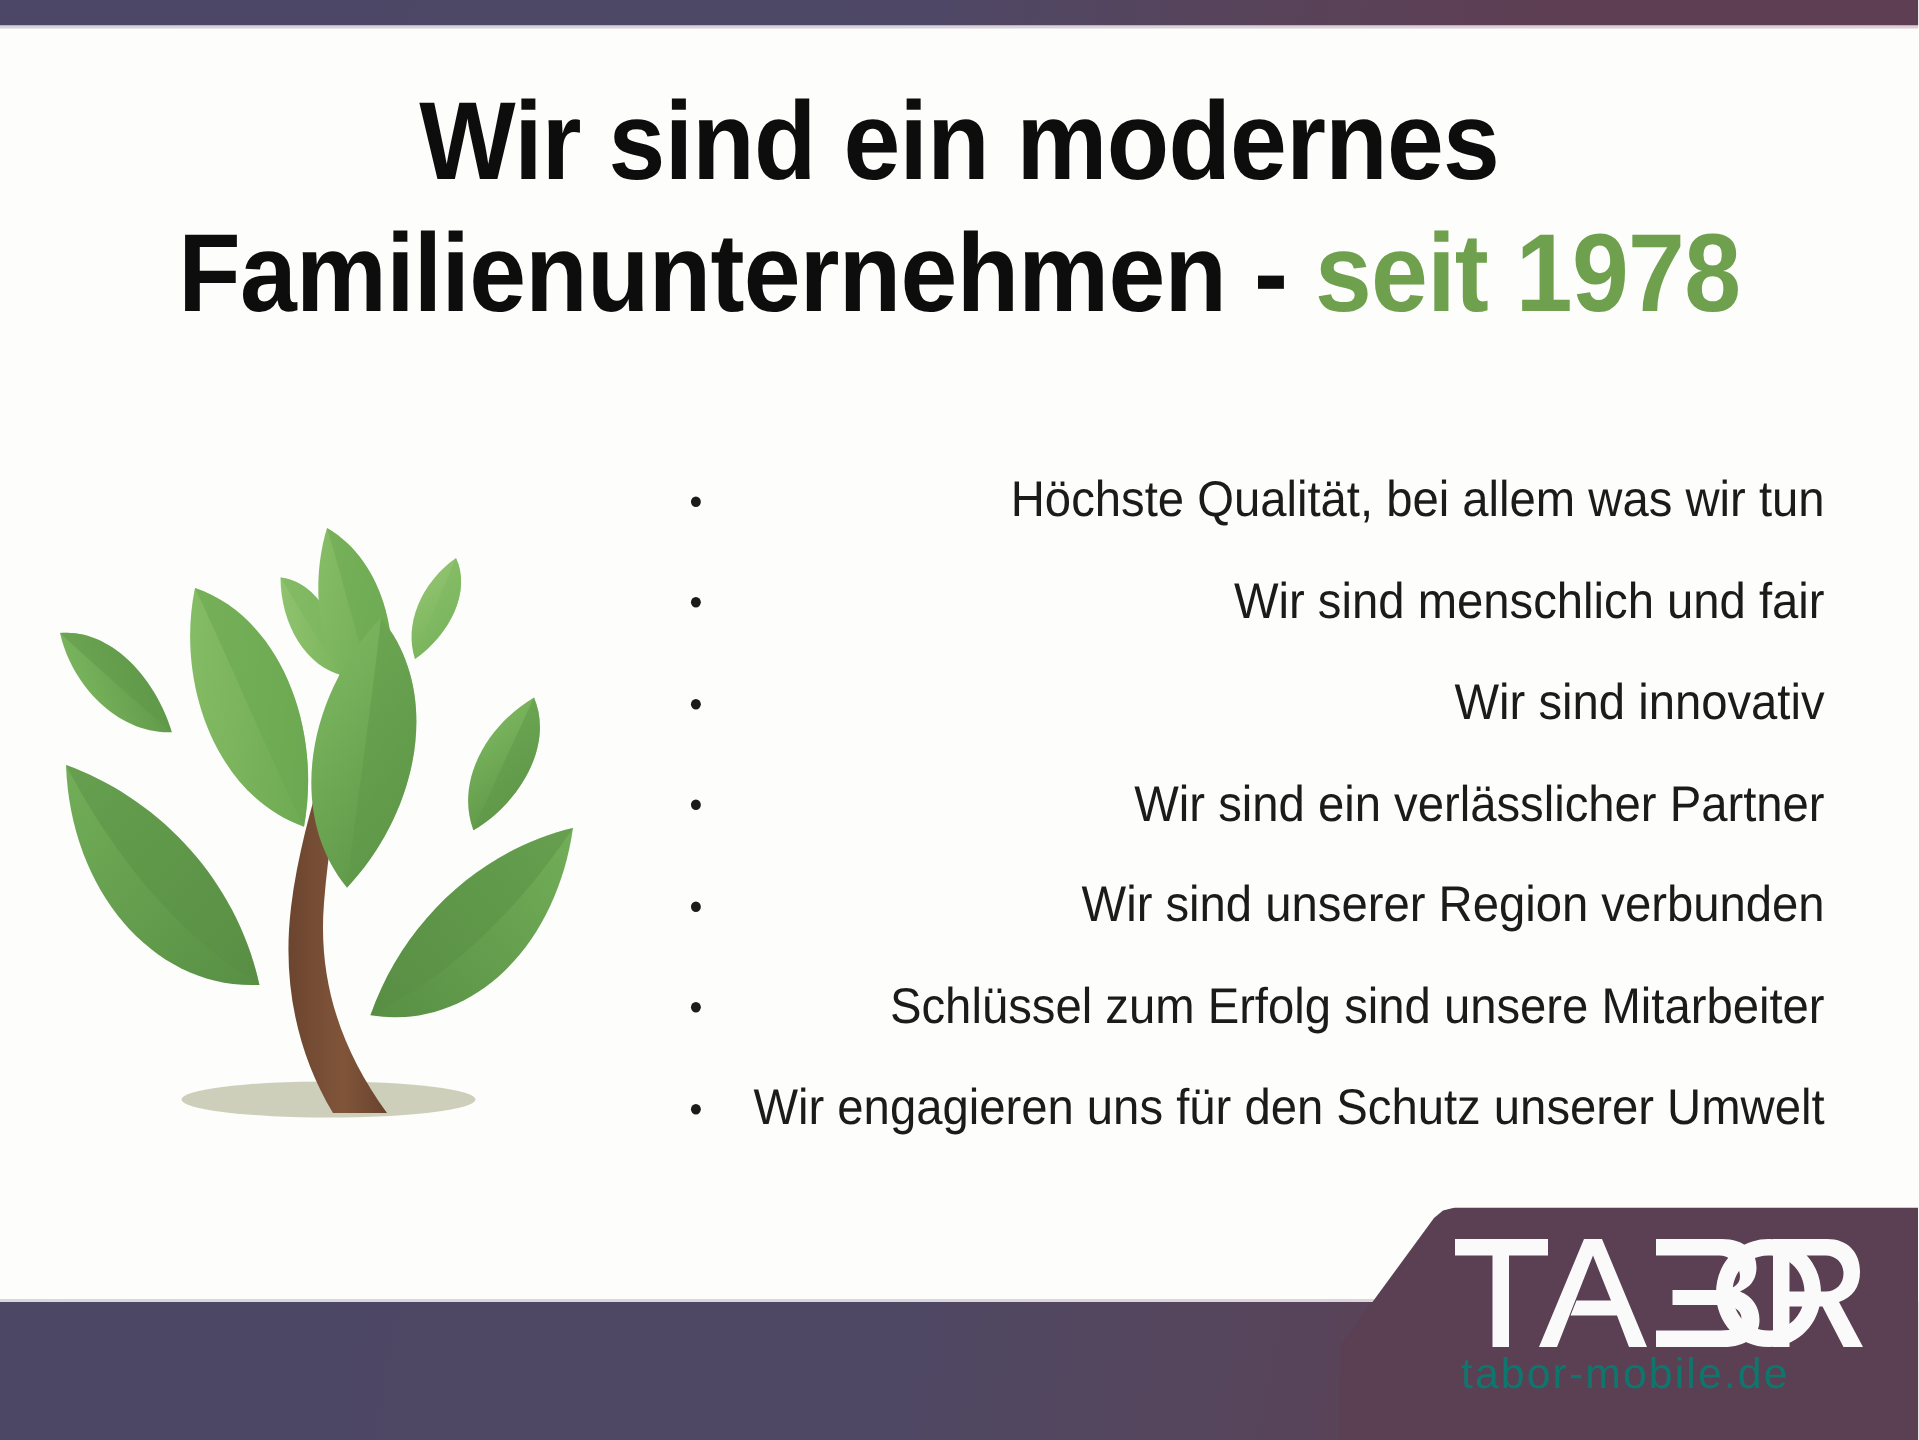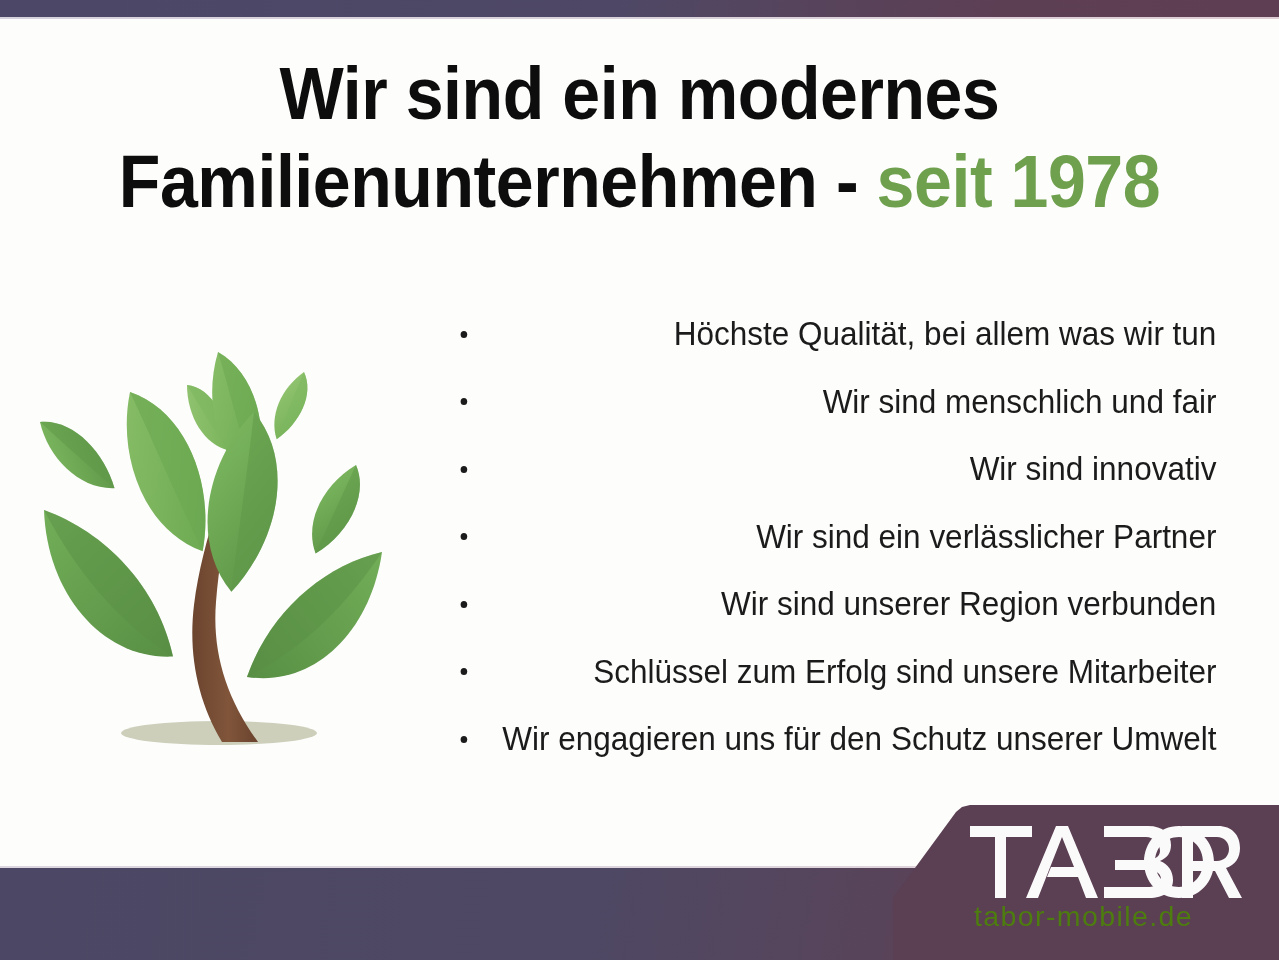--- a/index.html
+++ b/index.html
@@ -147,21 +147,21 @@
     line-height: 64px;
   }
   #logo-wordmark svg { display: block; }
   #logo-url {
     position: absolute;
     left: 94px;
     top: 98px;
     font-family: "Liberation Sans", sans-serif;
     font-size: 28.5px;
     letter-spacing: 1.4px;
-    color: #4d7c0f;
+    color: #0f766e;
     line-height: 32px;
   }
 </style>
 </head>
 <body>
 
 <div id="slide">
 
   <div id="top-bar"></div>
   <div id="top-bar-hairline"></div>

